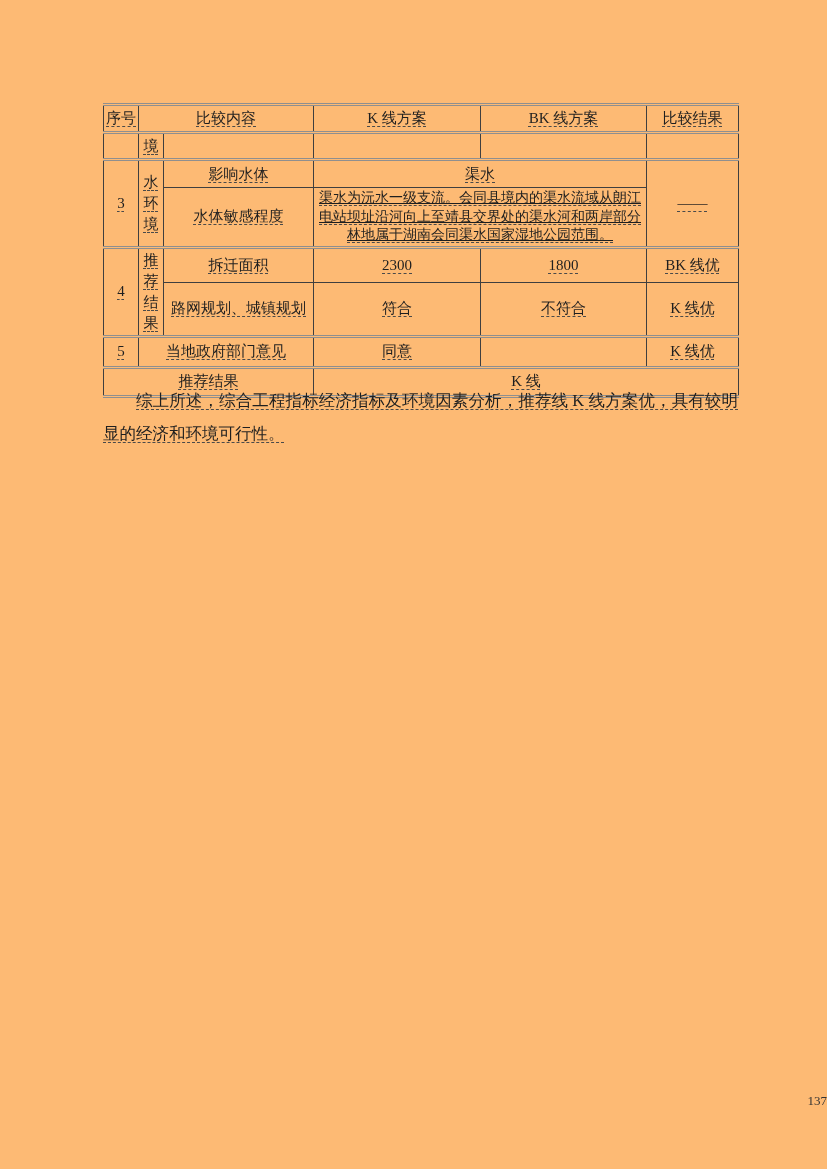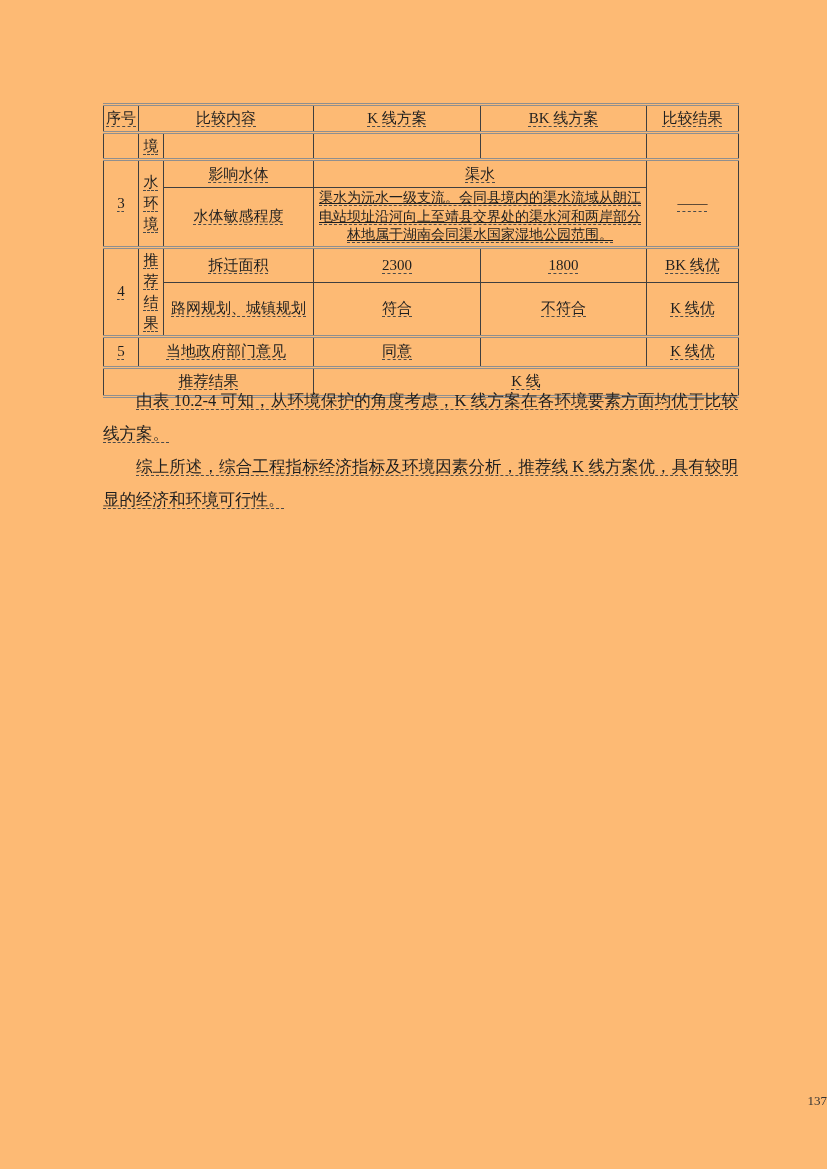--- a/index.html
+++ b/index.html
@@ -139,19 +139,18 @@
     </tr>
 
     <tr class="db last" style="height:29px">
       <td colspan="3"><span class="u">推荐结果</span></td>
       <td colspan="3"><span class="u">K 线</span></td>
     </tr>
   </tbody>
     </table>
 
   <div class="bodytext">
-    <p><span class="u">由表 10.2-4 可知，从环境保护的角度考虑，K 线方案在各环境要素方面均优于比较线方案。</span></p>
     <p><span class="u">综上所述，综合工程指标经济指标及环境因素分析，推荐线 K 线方案优，具有较明显的经济和环境可行性。</span></p>
   </div>
 
   <div class="pageno">137</div>
 
 </div>
 
 </body></html>

